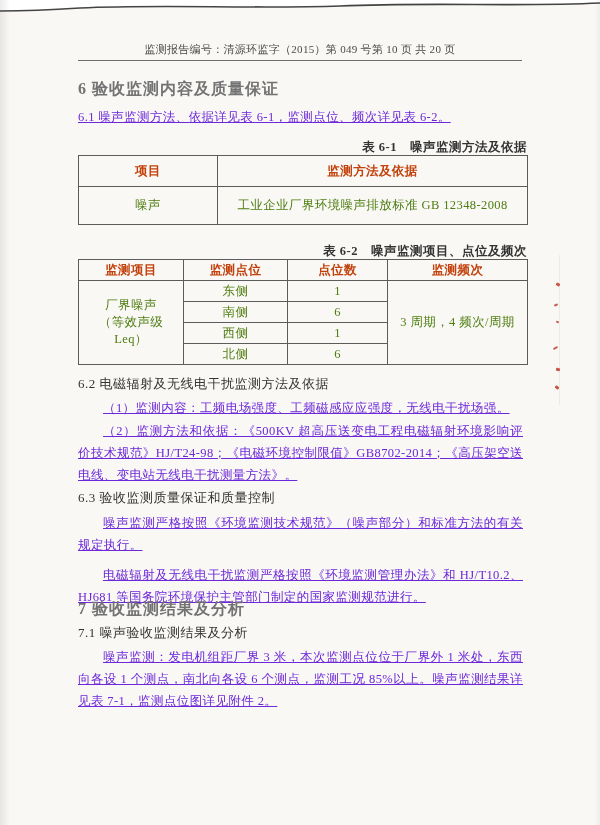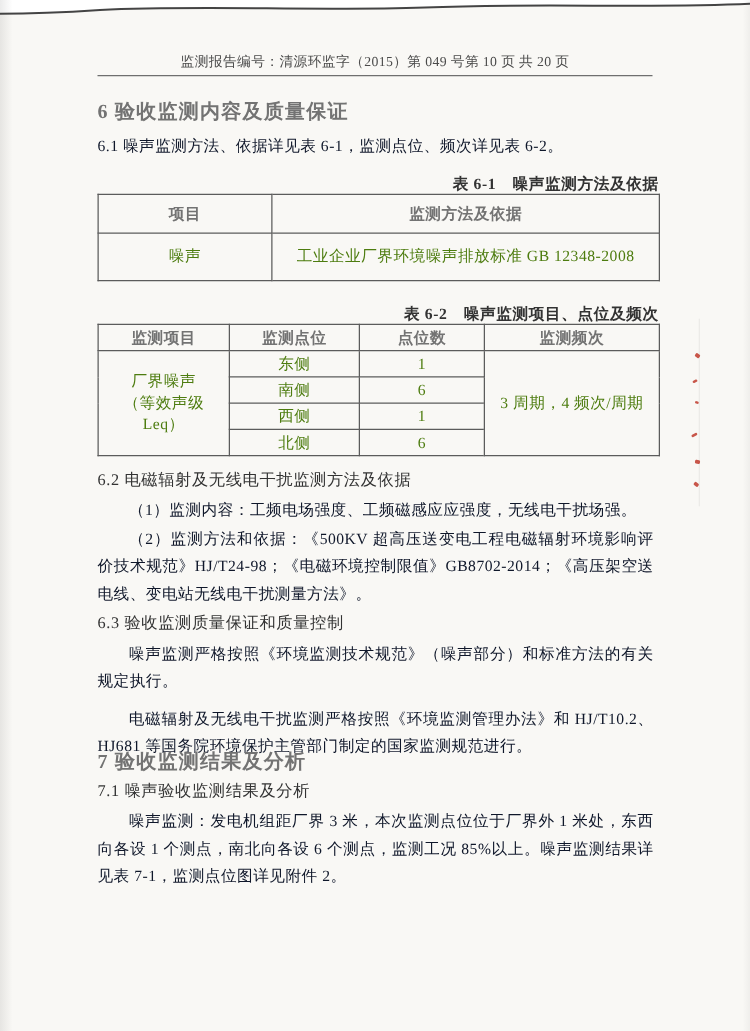--- a/index.html
+++ b/index.html
@@ -20,32 +20,32 @@
 
   
   .hdr{position:absolute;left:78px;top:42px;width:444px;display:flex;
     justify-content:center;font-size:11px;color:#4a4a4a;letter-spacing:0.3px;}
   .hdr-rule{position:absolute;left:78px;top:60px;width:444px;height:0;border-top:1px solid #6f6f6f;}
 
   
   .h-big{position:absolute;left:78px;width:449px;font-size:16px;font-weight:bold;color:#737373;letter-spacing:1px;}
   .h-sub{position:absolute;left:78px;width:449px;font-size:13px;font-weight:normal;color:#333;letter-spacing:0.5px;}
   .para{position:absolute;left:78px;width:445px;font-size:12.5px;line-height:22px;
-    text-align:justify;color:#0f172a;letter-spacing:0.4px;}
+    text-align:justify;color:#6d28d9;letter-spacing:0.4px;text-decoration:underline;}
   .indent{text-indent:2em;}
   .caption{position:absolute;left:78px;width:449px;text-align:right;
     font-size:12.5px;font-weight:bold;color:#333;letter-spacing:0.5px;}
 
   
   table.tbl{position:absolute;left:78px;border-collapse:collapse;table-layout:fixed;
     width:449px;background:transparent;}
   table.tbl th,table.tbl td{
     border:1px solid #5c5c5c;text-align:center;vertical-align:middle;
     font-size:12.5px;padding:0 4px;color:#4d7c0f;letter-spacing:0.4px;}
-  table.tbl th{font-weight:bold;color:#737373;}
+  table.tbl th{font-weight:bold;color:#c2410c;}
   table.tbl{border:1.5px solid #4e4e4e;}
   .tbl1{top:155px;}
   .tbl1 tr.hrow{height:31px;}
   .tbl1 tr.drow{height:38px;}
   .tbl2{top:259px;}
   .tbl2 tr{height:21px;}
   .cell-2line{line-height:17px;}
 
   
   .fleck{position:absolute;background:#c0392b;border-radius:1px;opacity:0.85;}

